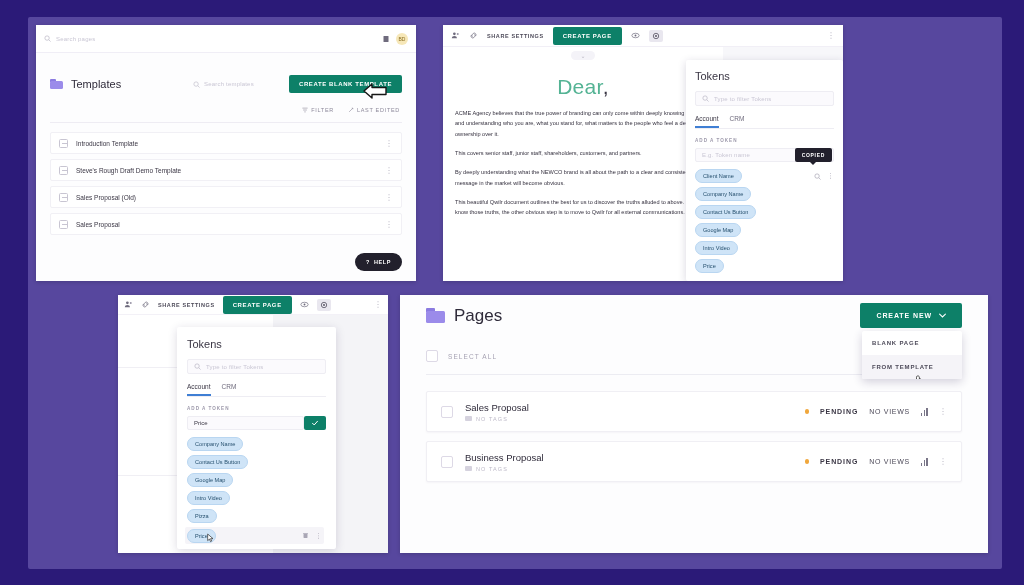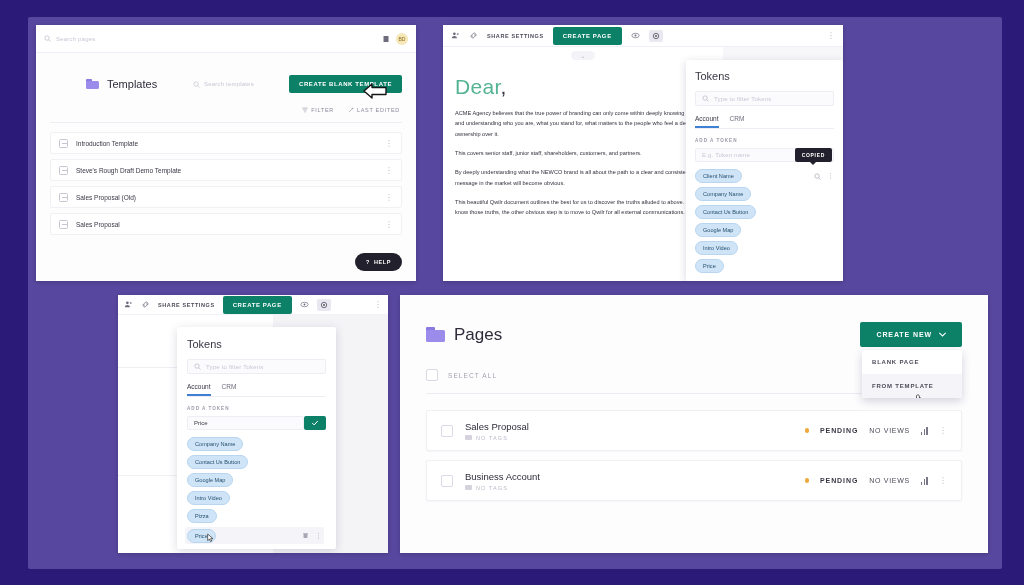--- a/index.html
+++ b/index.html
@@ -28,21 +28,21 @@
     height: 28px; background: #ffffff; border-bottom: 1px solid #f0eef6;
     display: flex; align-items: center; padding: 0 8px; gap: 6px;
   }
   .tpl-topbar .searchbox { display:flex; align-items:center; gap:5px; flex:1; }
   .ph { color: #c9c6d4; font-size: 6px; letter-spacing:.2px; }
   .avatar {
     width: 12px; height: 12px; border-radius: 50%; background: #f6e7b8;
     color:#8a6d1f; font-size:5px; display:flex;align-items:center;justify-content:center;
   }
   .tpl-body { padding: 10px 14px 0 14px; background:#fdfdfe; height: 228px; }
-  .tpl-head { display:flex; align-items:center; gap:8px; margin-top:12px;margin-left:36px; }
+  .tpl-head { display:flex; align-items:center; gap:8px; margin-top:12px; }
   .folder-ic { width:13px; height:10px; position:relative; }
   .folder-ic:before{content:"";position:absolute;left:0;top:0;width:6px;height:2.5px;background:#8b7be0;border-radius:1px 1px 0 0;}
   .folder-ic:after{content:"";position:absolute;left:0;top:2px;width:13px;height:8px;background:#9b8bea;border-radius:1.5px;}
   .tpl-title { font-size: 11px; color: #2f2b3a; font-weight:400; }
   .tpl-head-right { margin-left:auto; display:flex; align-items:center; gap:10px; }
   .tpl-search { display:flex;align-items:center;gap:4px; width:86px; }
   .btn-green {
     background: #0d8068; color:#fff; font-size:6px; letter-spacing:.6px;
     padding: 6px 10px; border-radius: 2px; font-weight:700; white-space:nowrap;
   }
@@ -71,21 +71,21 @@
     height: 22px; background:#fff; border-bottom:1px solid #f1eff6;
     display:flex; align-items:center; justify-content:flex-end; gap:9px; padding:0 8px;
   }
   .tb-lbl { font-size:5.5px; letter-spacing:.6px; color:#4d4a59; font-weight:700; }
   .tb-icon { color:#6f6b7d; font-size:8px; display:flex; align-items:center;}
   .tb-icon.active { background:#e9e7ef; border-radius:2px; padding:2px 3px; }
   .doc-canvas { position:relative; background:#f7f7fa; height:234px; }
   .doc-page { position:absolute; left:0; top:0; width:280px; height:234px; background:#fff; padding:18px 12px 0 12px; }
   .doc-pill { position:absolute; left:128px; top:4px; width:24px; height:9px; background:#f4f3f8; border-radius:5px;
               display:flex;align-items:center;justify-content:center;color:#b9b6c4;font-size:6px;}
-  .dear { font-size:21px; color:#54b394; font-weight:400; letter-spacing:.3px; margin-top:10px;}
+  .dear { font-size:21px; color:#54b394; font-weight:400; letter-spacing:.3px; margin-top:10px;text-align:center;}
   .dear .comma { color:#3a3644; }
   .doc-p { font-size:5.6px; color:#35313f; line-height:1.85; margin-top:9px; }
   .tokens-pop {
     position:absolute; right:0; top:13px; width:157px; height:221px; background:#fff;
     box-shadow: 0 2px 9px rgba(40,30,80,.18); border-radius:2px; padding:10px 9px;
   }
   .tok-title { font-size:11px; color:#3a3644; }
   .tok-search {
     margin-top:9px; height:15px; background:#fbfafd; border:1px solid #eeedf3; border-radius:2px;
     display:flex; align-items:center; gap:5px; padding:0 6px;
@@ -125,21 +125,21 @@
   .t3-sheet { position:absolute; left:0; top:0; width:155px; height:238px; background:#fff; }
   .t3-sheet .l1 { position:absolute; left:0; top:52px; width:155px; height:1px; background:#f0eff4;}
   .t3-sheet .l2 { position:absolute; left:0; top:160px; width:155px; height:1px; background:#f0eff4;}
   .t3-pop {
     position:absolute; left:59px; top:12px; width:159px; height:222px; background:#fff;
     box-shadow:0 2px 10px rgba(40,30,80,.17); border-radius:2px; padding:11px 10px;
   }
 
   
   #panel-pages { left: 400px; top: 295px; width: 588px; height: 258px; }
-  .pg-body { padding: 8px 26px 0 26px; margin-top: 19px; }
+  .pg-body { padding: 8px 26px 0 26px; }
   .pg-head { display:flex; align-items:center; gap:9px; }
   .pg-title { font-size:17px; color:#2f2b3a; }
   .folder-ic.big { width:19px;height:15px; }
   .folder-ic.big:before{width:9px;height:4px;}
   .folder-ic.big:after{top:3px;width:19px;height:12px;}
   .create-new {
     margin-left:auto; position:relative;
   }
   .btn-createnew {
     background:#0d8068; color:#fff; font-size:7px; letter-spacing:.9px; font-weight:700;
@@ -512,21 +512,21 @@
                 <i style="height:6px"></i>
                 <i style="height:8px"></i>
               </span>
             <span class="kebab">⋮</span>
           </span>
         </div>
 
         <div class="pg-row">
           <span class="cbox"></span>
           <span class="pg-row-main">
-            <span class="pg-row-name">Business Account</span>
+            <span class="pg-row-name">Business Proposal</span>
             <span class="pg-row-tags">
               <span class="tag-ic"></span>
               <span>NO TAGS</span>
             </span>
           </span>
           <span class="pg-row-right">
             <span class="dot"></span>
             <span class="status">PENDING</span>
             <span class="views">NO VIEWS</span>
             <span class="bars">

